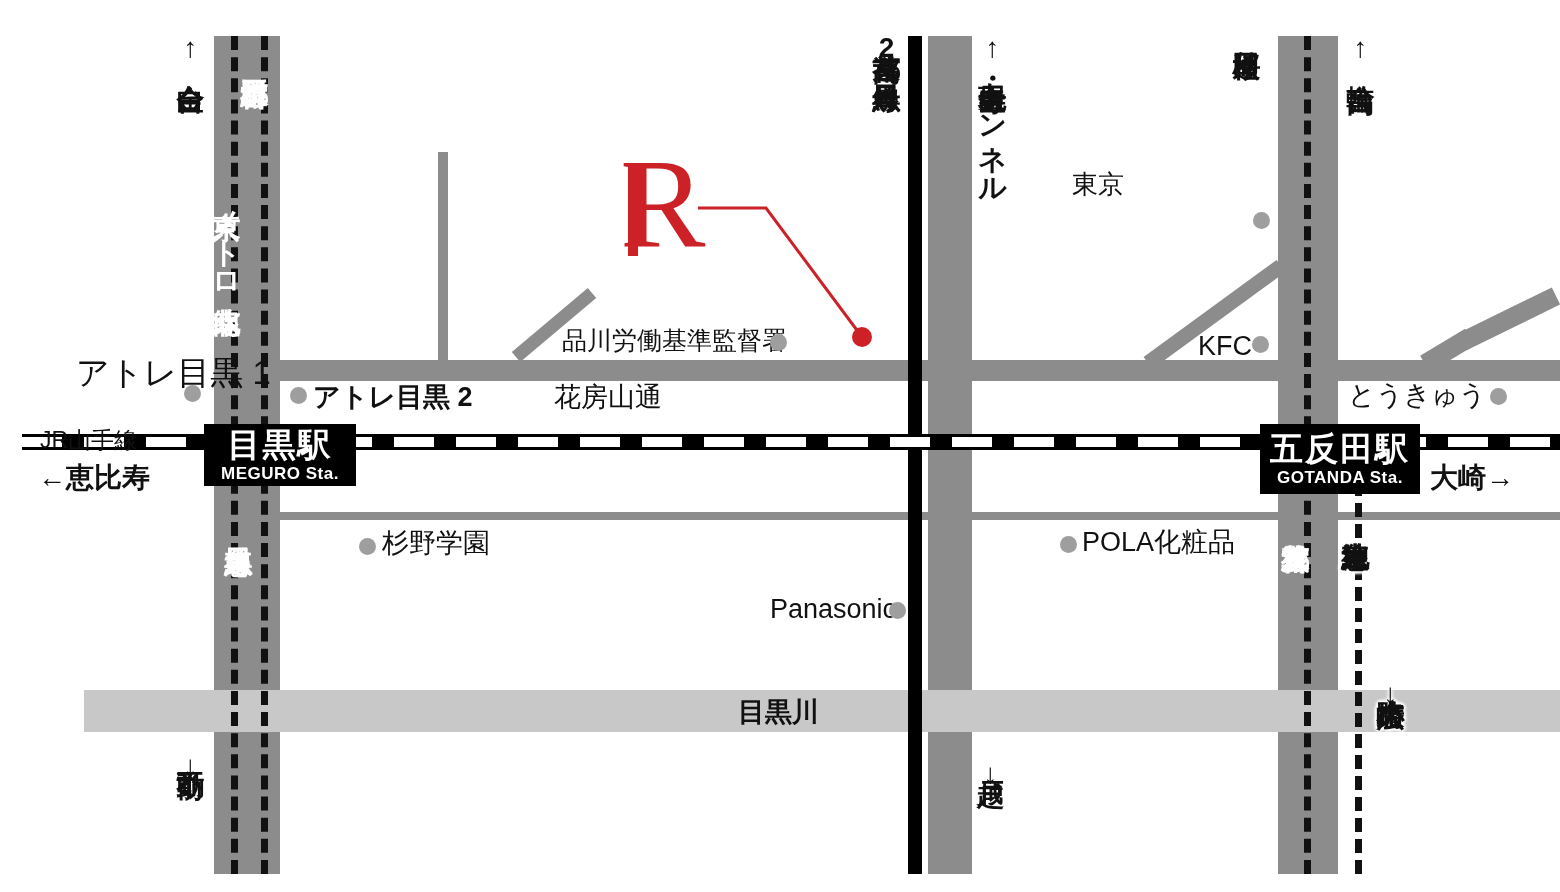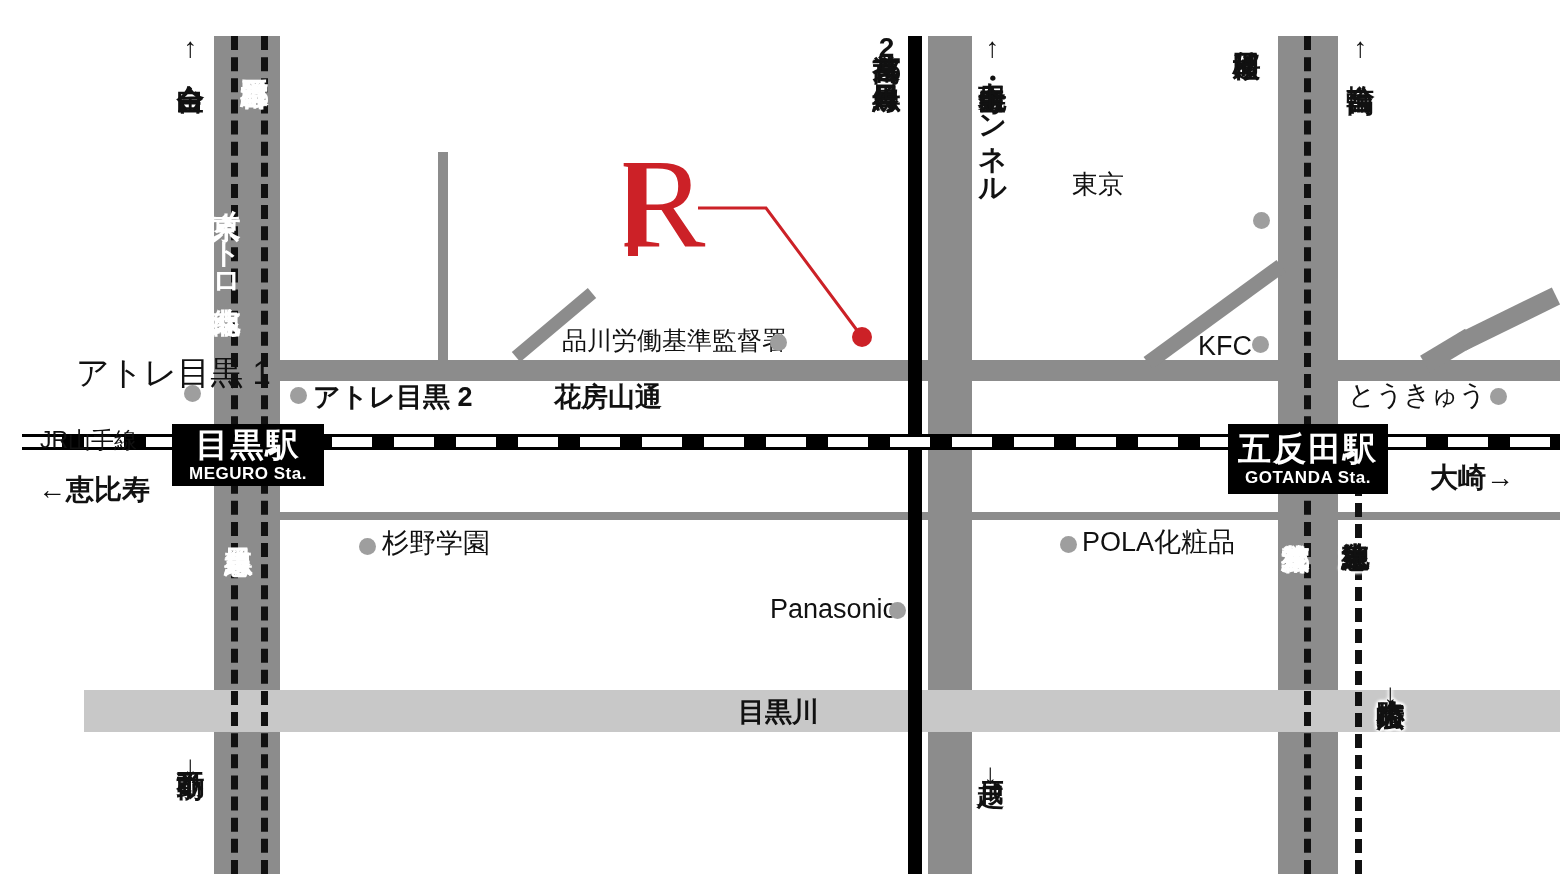--- a/index.html
+++ b/index.html
@@ -22,20 +22,21 @@
     letter-spacing:0px;
   }
   .hlabel{position:absolute;white-space:nowrap;line-height:1.12;}
   .white-road-name{color:#ffffff;font-weight:700;}
   .blk{color:#111111;font-weight:700;}
   .poi-dot{position:absolute;width:17px;height:17px;border-radius:50%;background:#9e9e9e;}
   .station-box{
     position:absolute;background:#000000;color:#ffffff;
     display:flex;flex-direction:column;align-items:center;justify-content:center;
     line-height:1;
+    margin-left:32px;
   }
   .station-jp{font-size:33px;font-weight:700;letter-spacing:2px;}
   .station-en{font-size:17px;font-weight:700;letter-spacing:0.5px;margin-top:4px;}
   .logo-r{
     position:absolute;color:#cc2127;font-weight:400;
     font-family:"Liberation Serif","DejaVu Serif",serif;
     line-height:1;
   }
   .leader-dot{position:absolute;width:20px;height:20px;border-radius:50%;background:#cc2127;}
   svg.diag{position:absolute;left:0;top:0;width:1560px;height:892px;pointer-events:none;}
@@ -95,30 +96,30 @@
   <div class="vlabel blk" style="left:1341px;top:520px;font-size:28px;text-shadow:
               2px 0 3px #fff,-2px 0 3px #fff,0 2px 3px #fff,0 -2px 3px #fff;">東急池上線</div>
 
   <div class="vlabel blk" style="left:872px;top:32px;font-size:28px;">首都高速2号目黒線</div>
 
   <div class="vlabel blk" style="left:1232px;top:30px;font-size:28px;">桜田通り</div>
 
   <div class="vlabel blk" style="left:176px;top:32px;font-size:28px;">↑白金台</div>
   <div class="vlabel blk" style="left:978px;top:32px;font-size:28px;">↑天現寺・白金トンネル</div>
   <div class="vlabel blk" style="left:1346px;top:32px;font-size:28px;">↑高輪台</div>
-  <div class="hlabel blk" style="left:38px;top:474px;font-size:28px;">←恵比寿</div>
+  <div class="hlabel blk" style="left:38px;top:462px;font-size:28px;">←恵比寿</div>
   <div class="hlabel blk" style="left:1430px;top:462px;font-size:28px;">大崎→</div>
   <div class="vlabel blk" style="left:176px;top:750px;font-size:28px;">不動前↓</div>
   <div class="vlabel blk" style="left:976px;top:758px;font-size:28px;">戸越↓</div>
   <div class="vlabel blk" style="left:1376px;top:678px;font-size:28px;text-shadow:
               2px 0 3px #fff,-2px 0 3px #fff,0 2px 3px #fff,0 -2px 3px #fff;">大崎広小路↓</div>
 
   <div class="hlabel blk" style="left:40px;top:404px;font-size:23px;font-weight:500;margin-top:24px;">JR山手線</div>
 
-  <div class="hlabel blk" style="left:554px;top:382px;font-size:27px;font-weight:700;">花房山通</div>
+  <div class="hlabel blk" style="left:554px;top:382px;font-size:27px;font-weight:400;">花房山通</div>
 
   <div class="station-box" style="left:172px;top:424px;width:152px;height:62px;">
     <span class="station-jp">目黒駅</span>
     <span class="station-en">MEGURO Sta.</span>
   </div>
   <div class="station-box" style="left:1228px;top:424px;width:160px;height:70px;">
     <span class="station-jp">五反田駅</span>
     <span class="station-en">GOTANDA Sta.</span>
   </div>
 

